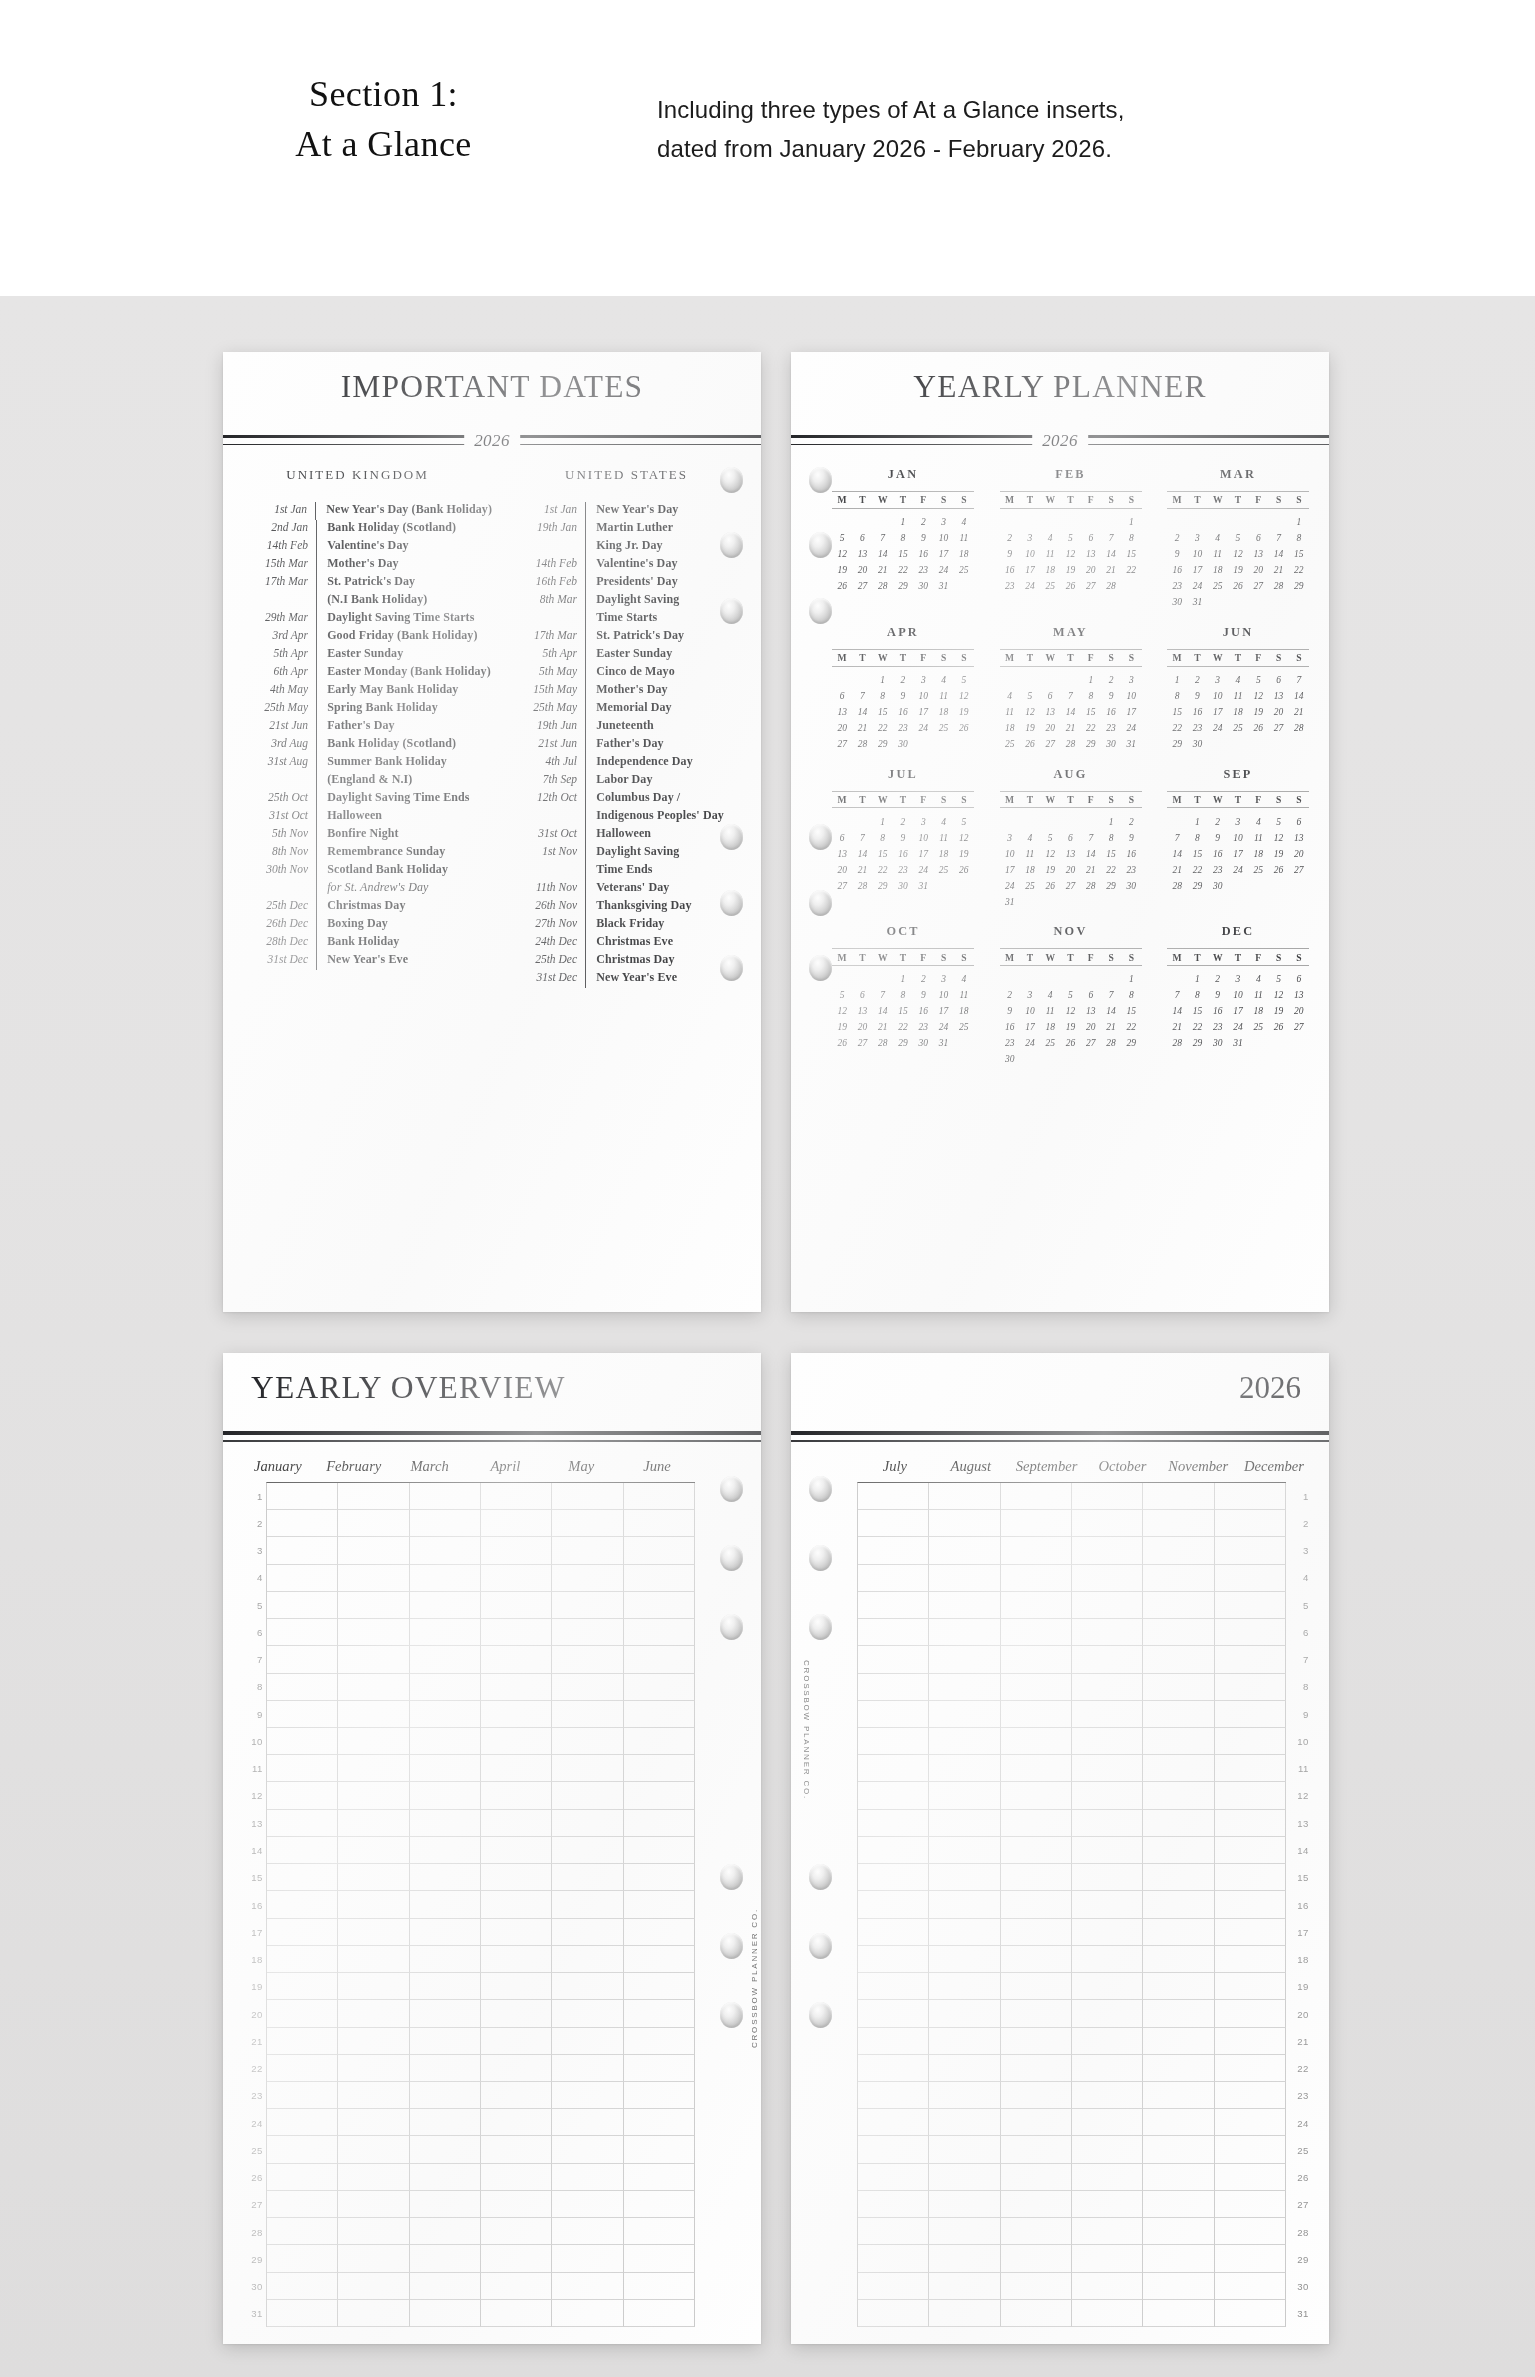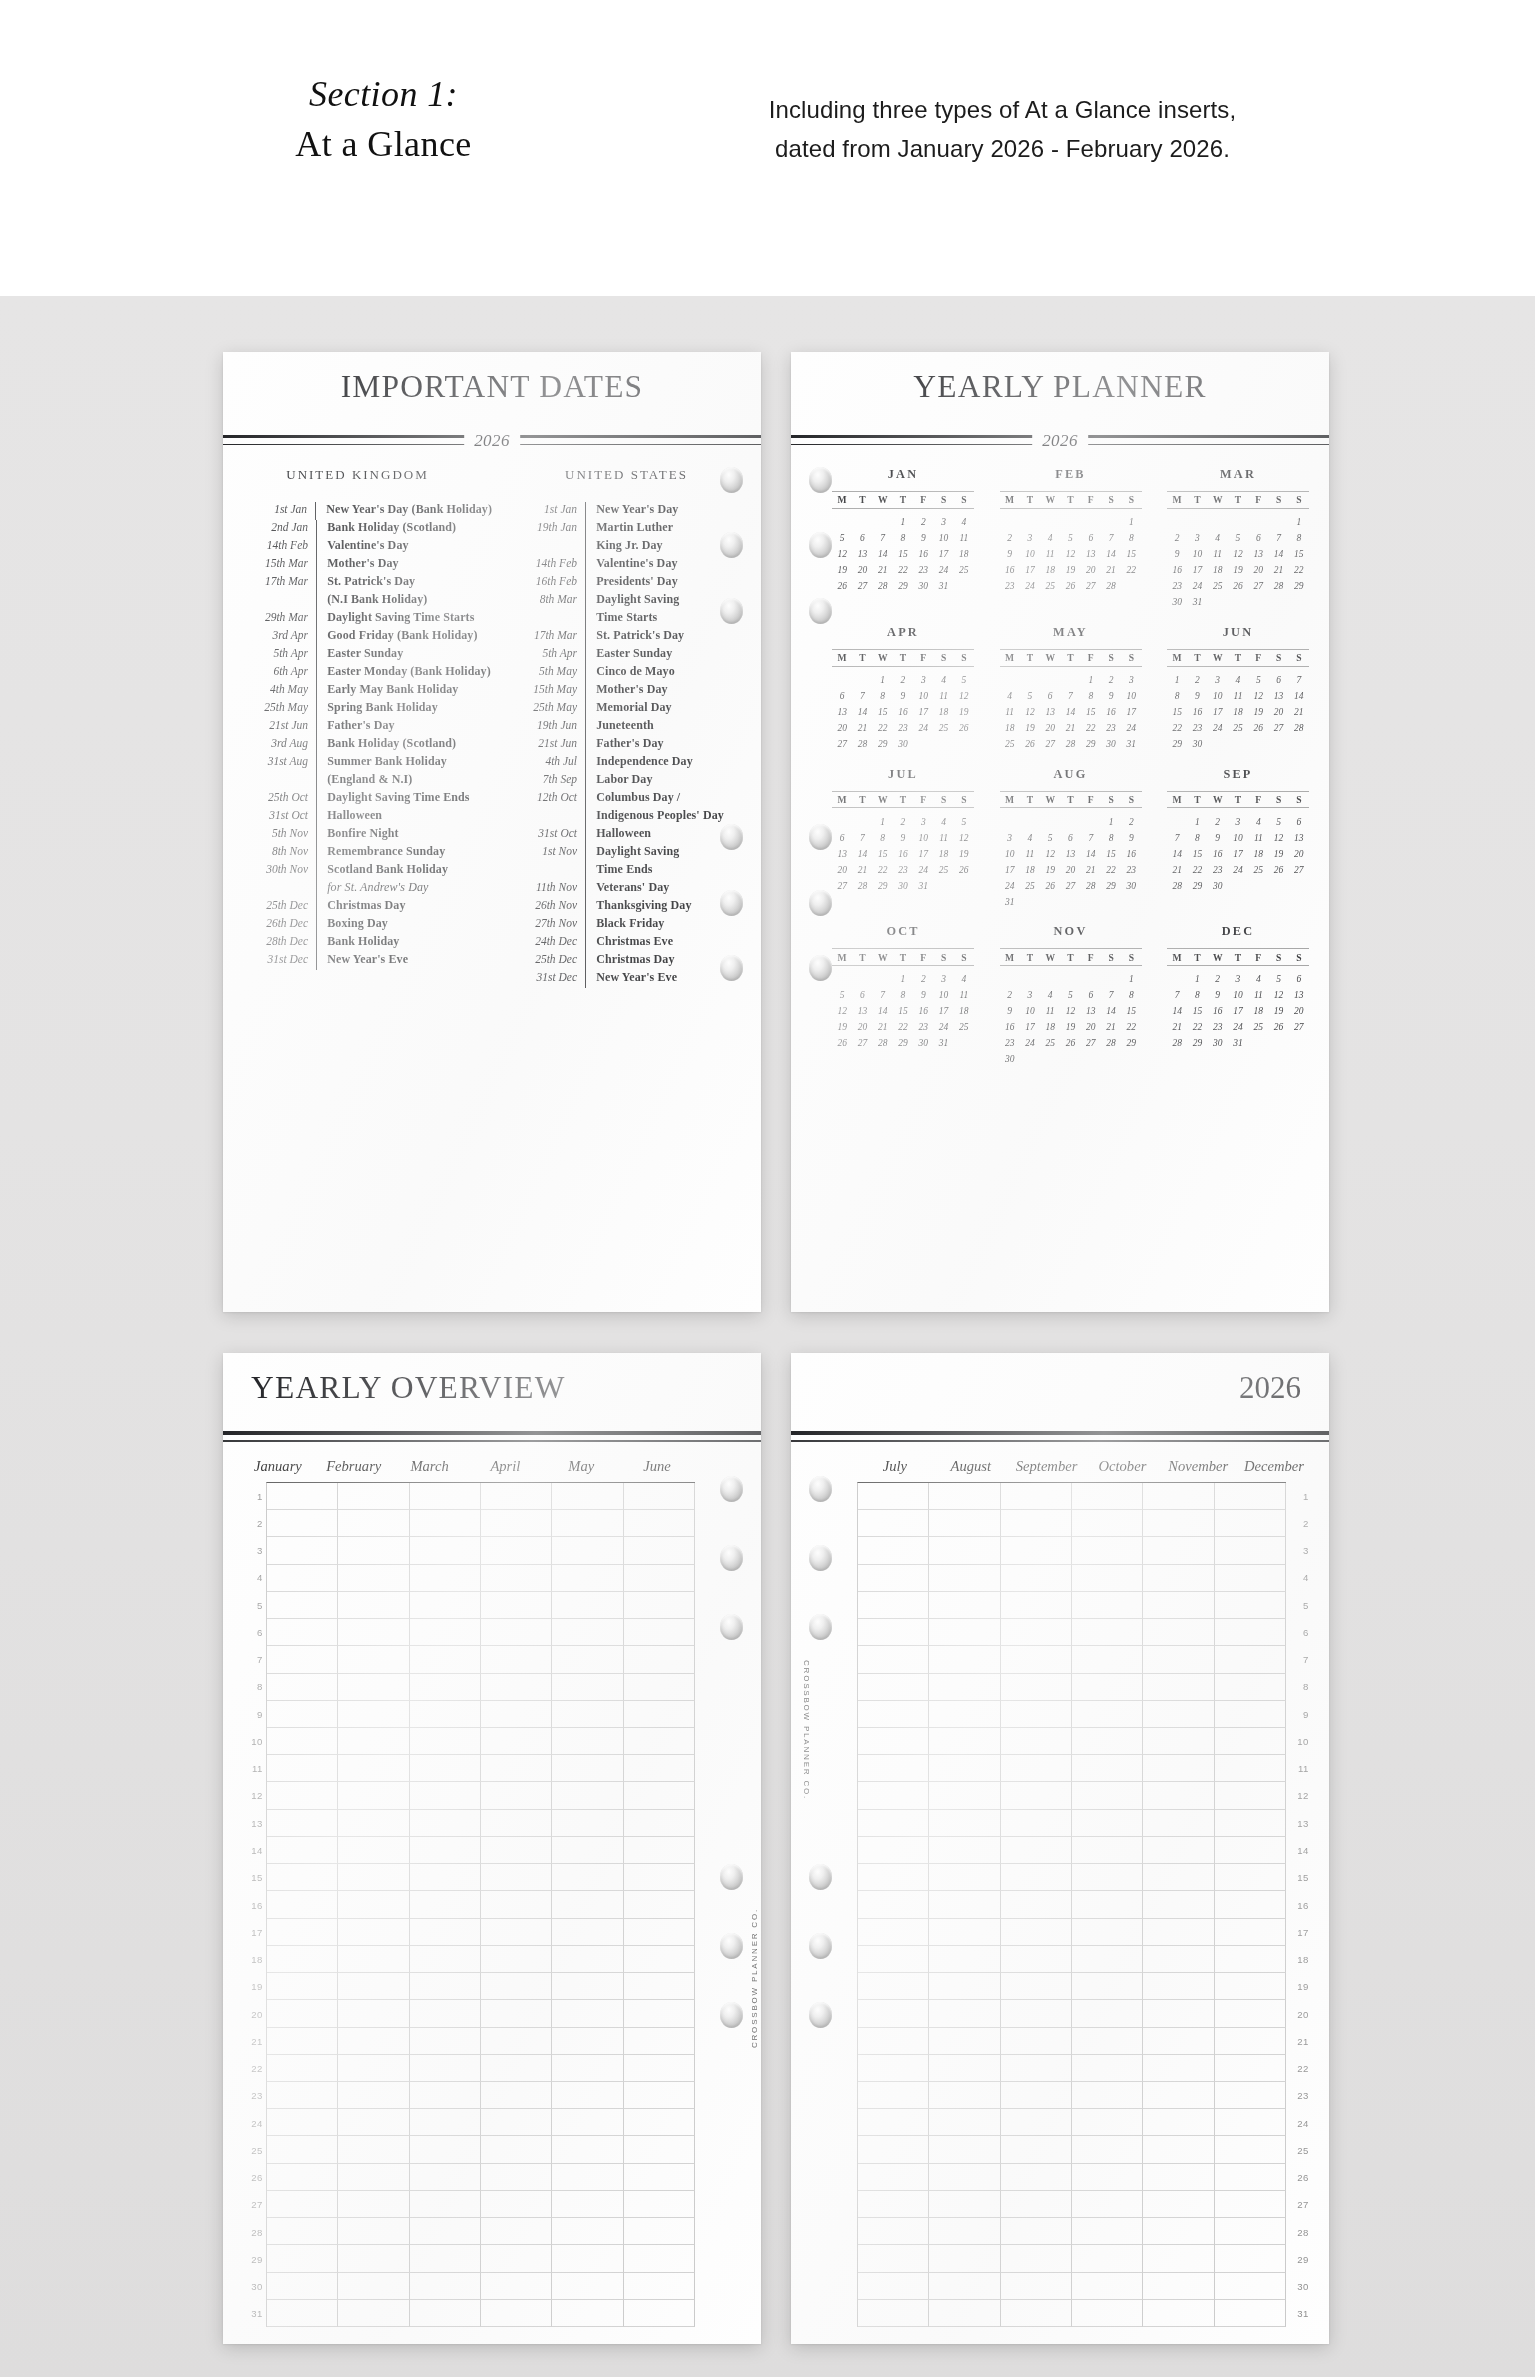--- a/index.html
+++ b/index.html
@@ -8,28 +8,28 @@
     background:#ffffff;
     font-family:"Liberation Serif",serif;
     -webkit-font-smoothing:antialiased;
   }
   
   #banner{position:absolute;left:0;top:0;width:1536px;height:296px;background:#ffffff;}
   #section-title{
     position:absolute;left:253px;top:73px;width:261px;text-align:center;
     font-family:"Liberation Serif",serif;color:#111;line-height:1.22;
   }
-  #section-title .l1{display:block;font-style:italic;font-size:36px;letter-spacing:0.4px;}
+  #section-title .l1{display:block;font-size:36px;letter-spacing:0.4px;}
   #section-title .l2{display:block;font-size:36px;letter-spacing:0.4px;margin-top:6.1px;}
   #banner-desc{
     position:absolute;left:657px;top:91px;width:691px;
     font-family:"Liberation Sans",sans-serif;font-size:24px;color:#1c1c1c;
     line-height:1.62;font-weight:300;letter-spacing:0.1px;
   }
-  #banner-desc span{display:block;text-align:center;}
+  #banner-desc span{display:block;}
 
   
   #stage{position:absolute;left:0;top:296px;width:1536px;height:2082px;
          background:linear-gradient(180deg,#e6e5e5 0%,#e4e3e3 40%,#dedddd 100%);}
 
   
   .page{
     position:absolute;background:#fefefe;
     box-shadow:0 3.8px 17px rgba(0,0,0,.17), 0 0.8px 2.3px rgba(0,0,0,.10);
     overflow:hidden;

